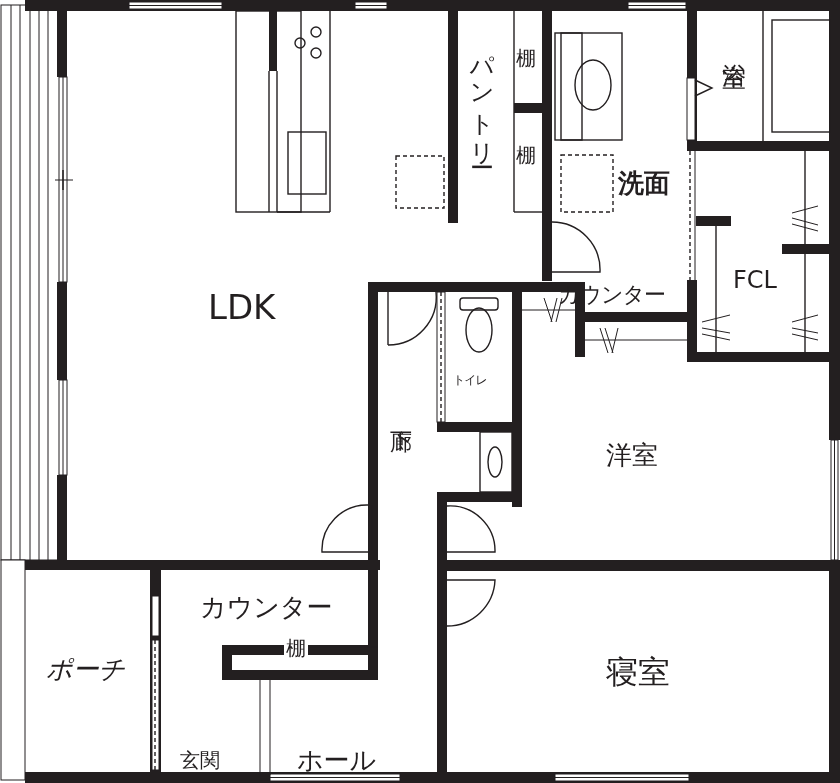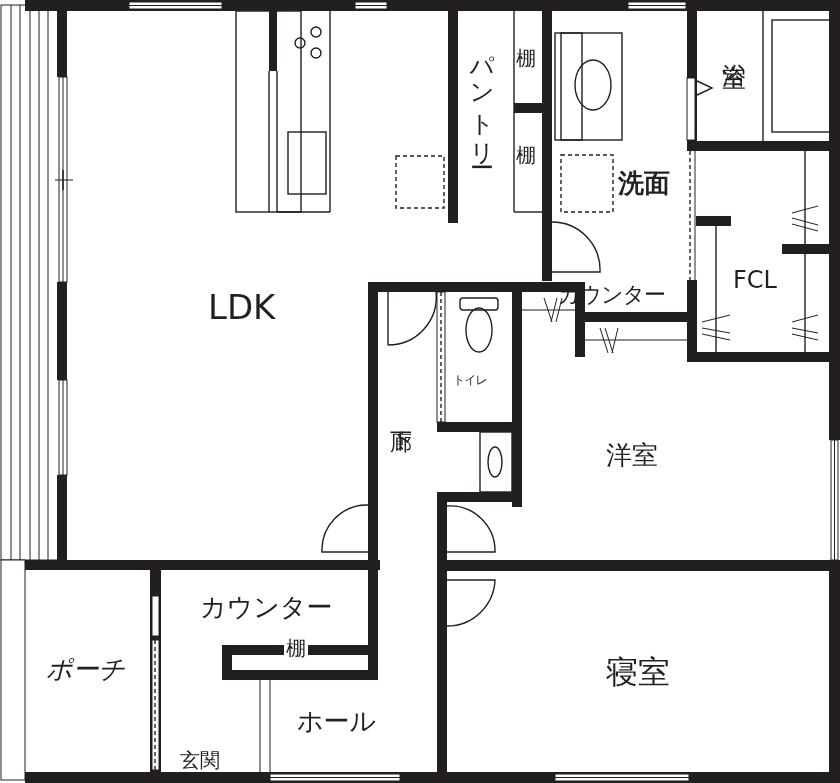--- a/index.html
+++ b/index.html
@@ -185,13 +185,13 @@
 <div class="lbl" style="left:558px;top:284px;font-size:22px;letter-spacing:-1px;">カウンター</div>
 <div class="lbl" style="left:733px;top:268px;font-size:24px;">FCL</div>
 <div class="lbl" style="left:453px;top:374px;font-size:12px;letter-spacing:-1px;">トイレ</div>
 <div class="lbl vert" style="left:390px;top:412px;font-size:22px;">廊下</div>
 <div class="lbl" style="left:606px;top:442px;font-size:26px;">洋室</div>
 <div class="lbl" style="left:606px;top:656px;font-size:32px;">寝室</div>
 <div class="lbl" style="left:200px;top:594px;font-size:26px;">カウンター</div>
 <div class="lbl" style="left:284px;top:638px;font-size:20px;background:#fff;padding:0 2px;">棚</div>
 <div class="lbl" style="left:46px;top:656px;font-size:26px;font-style:italic;">ポーチ</div>
 <div class="lbl" style="left:180px;top:750px;font-size:20px;">玄関</div>
-<div class="lbl" style="left:297px;top:710px;font-size:26px;font-family:Liberation Mono, monospace;">ホール</div>
+<div class="lbl" style="left:297px;top:747px;font-size:26px;">ホール</div>
 
 </body></html>

